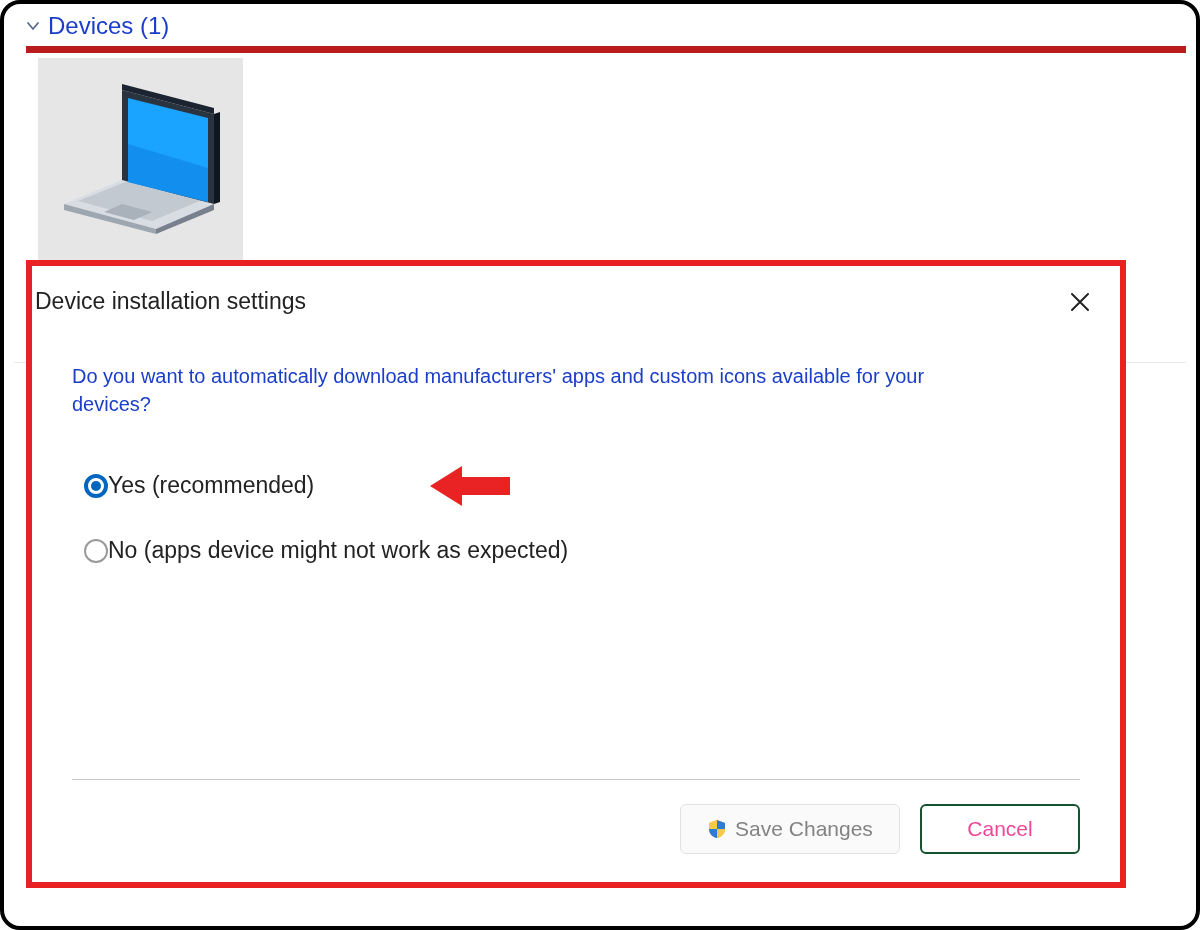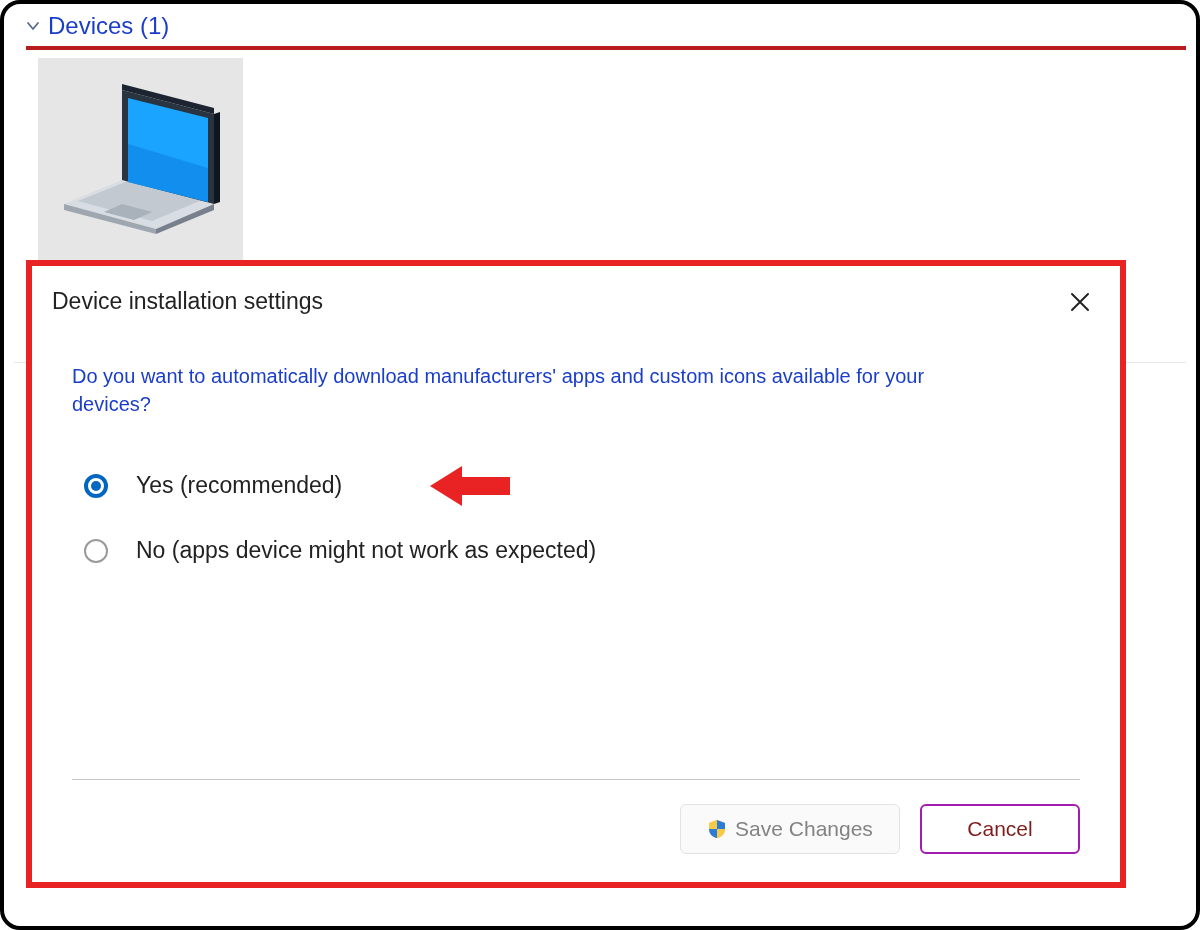--- a/index.html
+++ b/index.html
@@ -26,21 +26,21 @@
   .devices-header {
     position: absolute;
     top: 8px;
     left: 22px;
     right: 10px;
     display: flex;
     align-items: center;
     gap: 8px;
     color: #1b3ec9;
     font-size: 24px;
-    border-bottom: 4px solid #b91c1c;
+    border-bottom: 7px solid #b91c1c;
     padding-bottom: 6px;
   }
   .chevron-down {
     display: inline-block;
     width: 14px; height: 14px;
     position: relative;
   }
   .chevron-down svg { display:block; }
   .device-tile {
     position: absolute;
@@ -68,21 +68,21 @@
     width: 1100px;
     height: 628px;
     background: #ffffff;
     border: 6px solid #e92323;
     padding: 0;
   }
   .dialog-titlebar {
     display: flex;
     align-items: flex-start;
     justify-content: space-between;
-    padding: 22px 26px 10px 20px;
+    padding: 22px 26px 10px 3px;
   }
   .dialog-title {
     font-size: 23px;
     color: #222;
   }
   .close-btn {
     width: 28px; height: 28px;
     display:flex; align-items:center; justify-content:center;
     cursor: pointer;
   }
@@ -93,21 +93,21 @@
     line-height: 1.4;
     padding: 36px 40px 10px 40px;
     max-width: 1000px;
   }
   .radio-group {
     padding: 44px 40px 0 52px;
   }
   .radio-row {
     display: flex;
     align-items: center;
-    gap: 28px;
+    gap: 0;
     font-size: 23px;
     color: #222;
     margin-bottom: 38px;
     cursor: pointer;
     position: relative;
   }
   .radio-outer {
     width: 24px; height: 24px;
     border-radius: 50%;
     display:flex; align-items:center; justify-content:center;
@@ -156,22 +156,22 @@
     padding: 0 22px;
   }
   .btn-save {
     background: #fafafa;
     color: #838383;
     border: 1px solid #e2e2e2;
     min-width: 220px;
   }
   .btn-cancel {
     background: #ffffff;
-    color: #7f1d1d;
-    border: 2px solid #a21caf;
+    color: #ec4899;
+    border: 2px solid #14532d;
   }
   .shield-icon { width:20px; height:20px; }
 </style>
 </head>
 <body>
 
 <div class="outer-frame">
 
   <div class="background-panel">
     <div class="devices-header">

